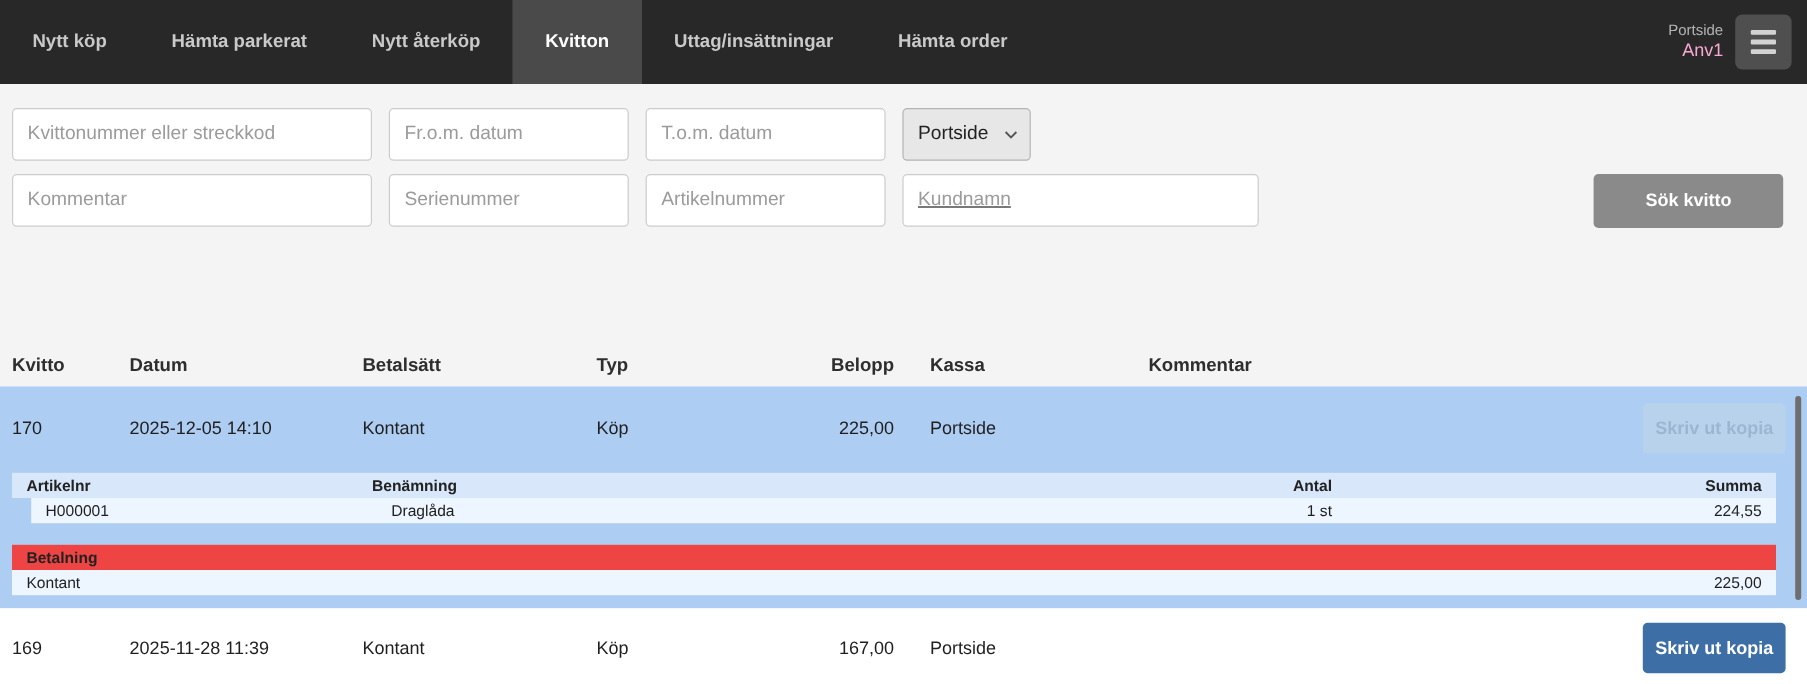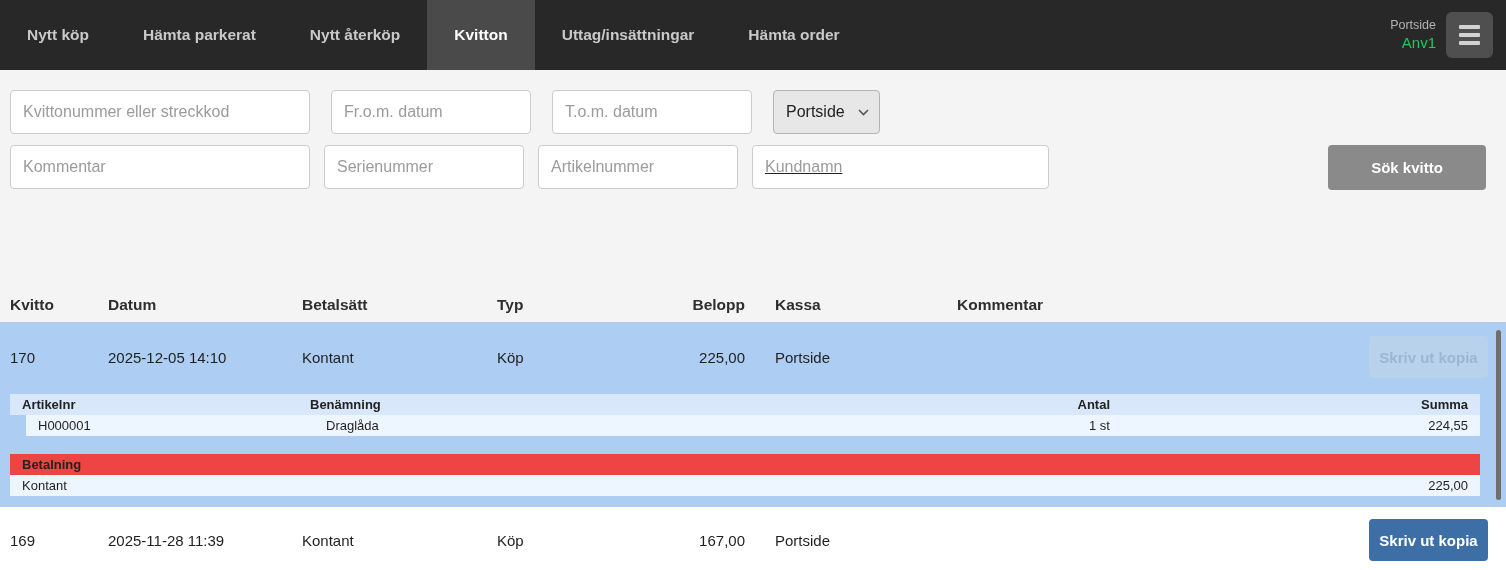--- a/index.html
+++ b/index.html
@@ -8,26 +8,26 @@
     background:#f4f4f4;
     font-family:"Liberation Sans","DejaVu Sans",sans-serif;
   }
   
   .navbar{position:absolute;left:0;top:0;width:1506px;height:70px;background:#282828;display:flex;align-items:stretch;}
   .nav-item{display:flex;align-items:center;padding:13px 27px;color:#c9c9c9;font-weight:700;font-size:15.5px;cursor:pointer;white-space:nowrap;}
   .nav-item.active{background:#4a4a4a;color:#ffffff;}
   .nav-right{margin-left:auto;display:flex;align-items:center;gap:10px;padding-right:13px;}
   .user-info{text-align:right;line-height:1.3;}
   .user-store{color:#b3b3b3;font-size:12.5px;}
-  .user-name{color:#22c55e;font-size:15px;}
+  .user-name{color:#f9a8d4;font-size:15px;}
   .menu-btn{width:47px;height:46px;background:#4f4f4f;border:none;border-radius:6px;display:flex;flex-direction:column;justify-content:center;align-items:center;gap:4px;cursor:pointer;}
   .menu-btn .bar{width:21px;height:4px;background:#d2d2d2;border-radius:1px;}
   
   .form-row{position:absolute;left:10px;display:flex;gap:14px;}
-  .form-row.r1{top:90px;gap:21px;}
+  .form-row.r1{top:90px;}
   .form-row.r2{top:145px;}
   input.field{height:44px;border:1px solid #cccccc;border-radius:4px;background:#ffffff;padding:0 12px;font-size:16px;color:#222;box-sizing:border-box;font-family:inherit;}
   input.field::placeholder{color:#9b9b9b;opacity:1;}
   .w-lg{width:300px;}
   .w-md{width:200px;}
   .w-cust{width:297px;text-decoration:underline;}
   .select{width:107px;height:44px;background:#e7e7e7;border:1px solid #b4b4b4;border-radius:4px;display:flex;align-items:center;justify-content:space-between;padding:0 10px 0 12px;font-size:16px;color:#222;box-sizing:border-box;cursor:pointer;}
   .search-btn{position:absolute;left:1328px;top:145px;width:158px;height:45px;background:#8a8a8a;color:#ffffff;border:none;border-radius:4px;font-weight:700;font-size:15px;cursor:pointer;font-family:inherit;}
   
   .grid-cols{display:grid;grid-template-columns:98px 194px 195px 140px 108px 212px 1fr 130px;align-items:center;}

